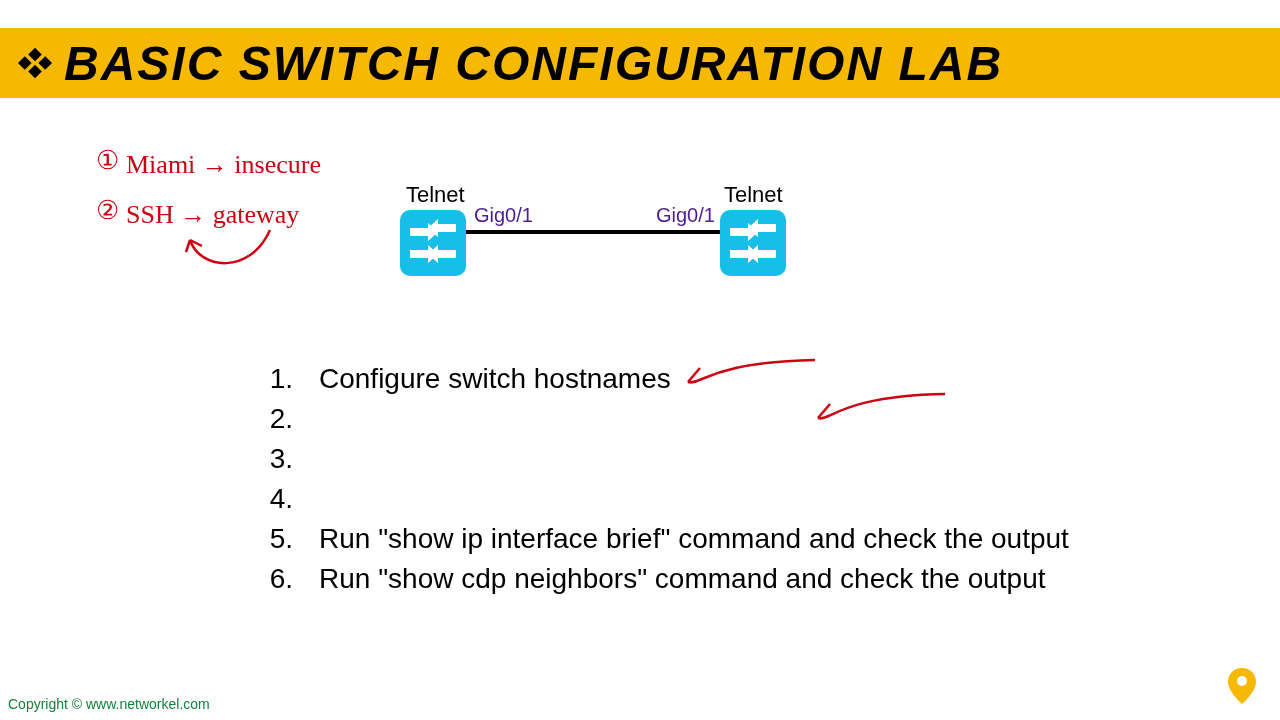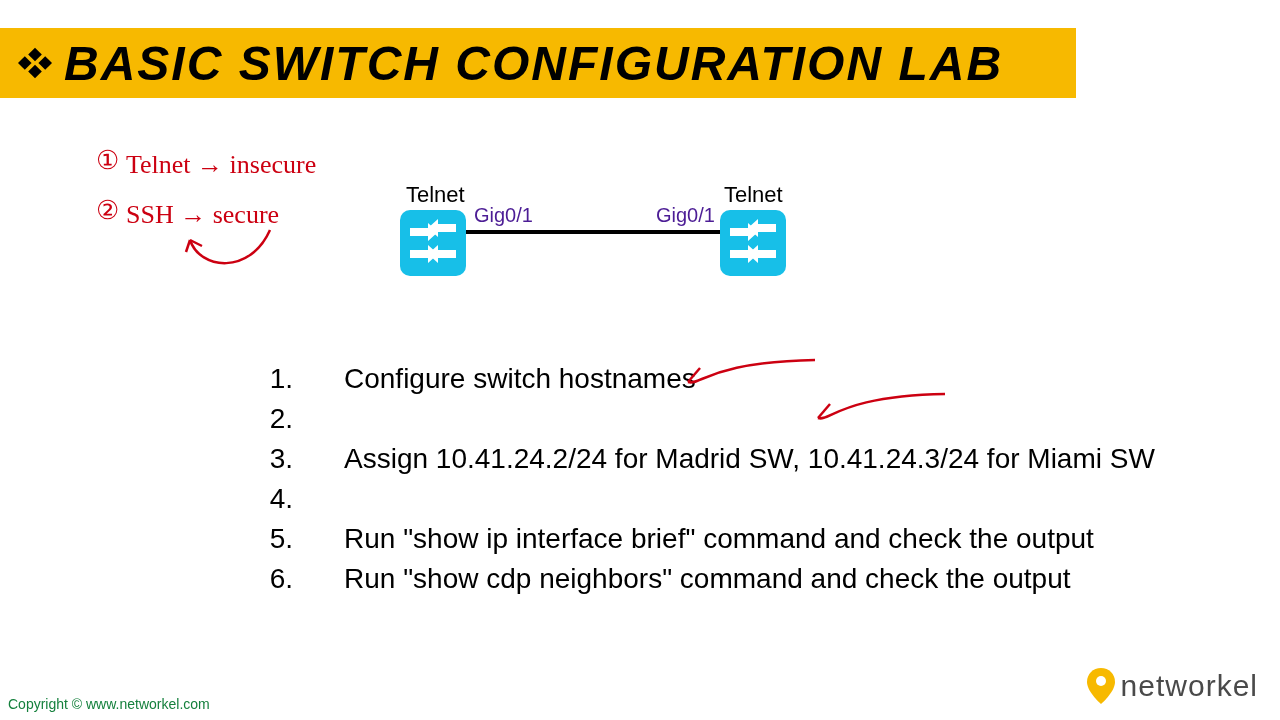--- a/index.html
+++ b/index.html
@@ -11,21 +11,21 @@
     background: #ffffff;
     overflow: hidden;
     position: relative;
   }
 
   
   .title-banner {
     position: absolute;
     left: 0;
     top: 28px;
-    width: 1076px;
+    width: 1280px;
     height: 70px;
     background: #f7b900;
     display: flex;
     align-items: center;
   }
   .title-inner {
     display: flex;
     align-items: center;
     padding-left: 18px;
   }
@@ -108,21 +108,20 @@
     margin-bottom: 2px;
   }
   .task-num {
     width: 78px;
     text-align: right;
     padding-right: 26px;
     flex: 0 0 auto;
   }
   .task-text {
     flex: 1 1 auto;
-    margin-left: 25px;
   }
   .check-svg {
     position: absolute;
     pointer-events: none;
   }
 
   
   .copyright {
     position: absolute;
     left: 8px;
@@ -160,24 +159,24 @@
       <polygon points="20,2 28,10 20,18 12,10" fill="#000"></polygon>
       <polygon points="20,22 28,30 20,38 12,30" fill="#000"></polygon>
       <polygon points="8,12 16,20 8,28 0,20" fill="#000"></polygon>
       <polygon points="32,12 40,20 32,28 24,20" fill="#000"></polygon>
     </svg>
     <span class="title-text">BASIC SWITCH CONFIGURATION LAB</span>
   </div>
 </div>
 
 <span class="hand" style="left:96px; top:148px;">①</span>
-<span class="hand" style="left:126px; top:152px;">Telnet → insecure</span>
+<span class="hand" style="left:126px; top:152px;">Miami → insecure</span>
 
 <span class="hand" style="left:96px; top:198px;">②</span>
-<span class="hand" style="left:126px; top:202px;">SSH → secure</span>
+<span class="hand" style="left:126px; top:202px;">SSH → gateway</span>
 
 <svg class="arrow-svg" style="left:160px; top:220px;" width="140" height="60">
   <path d="M110 10 C 90 55, 40 50, 30 20" stroke="#cc0011" stroke-width="2.5" fill="none"></path>
   <path d="M30 20 l -4 12 M30 20 l 12 6" stroke="#cc0011" stroke-width="2.5" fill="none"></path>
 </svg>
 
 <div class="topo">
   <span class="switch-label" style="left:6px; top:0;">Telnet</span>
   <span class="switch-label" style="left:324px; top:0;">Telnet</span>
 
@@ -212,21 +211,20 @@
 <div class="tasks">
   <div class="task-row">
     <span class="task-num">1.</span>
     <span class="task-text">Configure switch hostnames</span>
   </div>
   <div class="task-row">
     <span class="task-num">2.</span>
   </div>
   <div class="task-row">
     <span class="task-num">3.</span>
-    <span class="task-text">Assign 10.41.24.2/24 for Madrid SW, 10.41.24.3/24 for Miami SW</span>
   </div>
   <div class="task-row">
     <span class="task-num">4.</span>
   </div>
   <div class="task-row">
     <span class="task-num">5.</span>
     <span class="task-text">Run "show ip interface brief" command and check the output</span>
   </div>
   <div class="task-row">
     <span class="task-num">6.</span>
@@ -243,14 +241,13 @@
   <path d="M8 28 l 12 -14" stroke="#cc0011" stroke-width="2.5" fill="none"></path>
 </svg>
 
 <div class="copyright">Copyright © www.networkel.com</div>
 
 <div class="logo">
   <svg class="logo-pin" viewBox="0 0 32 40">
     <path d="M16 2 C8 2 2 8 2 16 c0 10 14 22 14 22 s14-12 14-22 C30 8 24 2 16 2 z" fill="#f7b900"></path>
     <circle cx="16" cy="15" r="5" fill="#ffffff"></circle>
   </svg>
-  <span class="logo-text">networkel</span>
 </div>
 
 </body></html>

